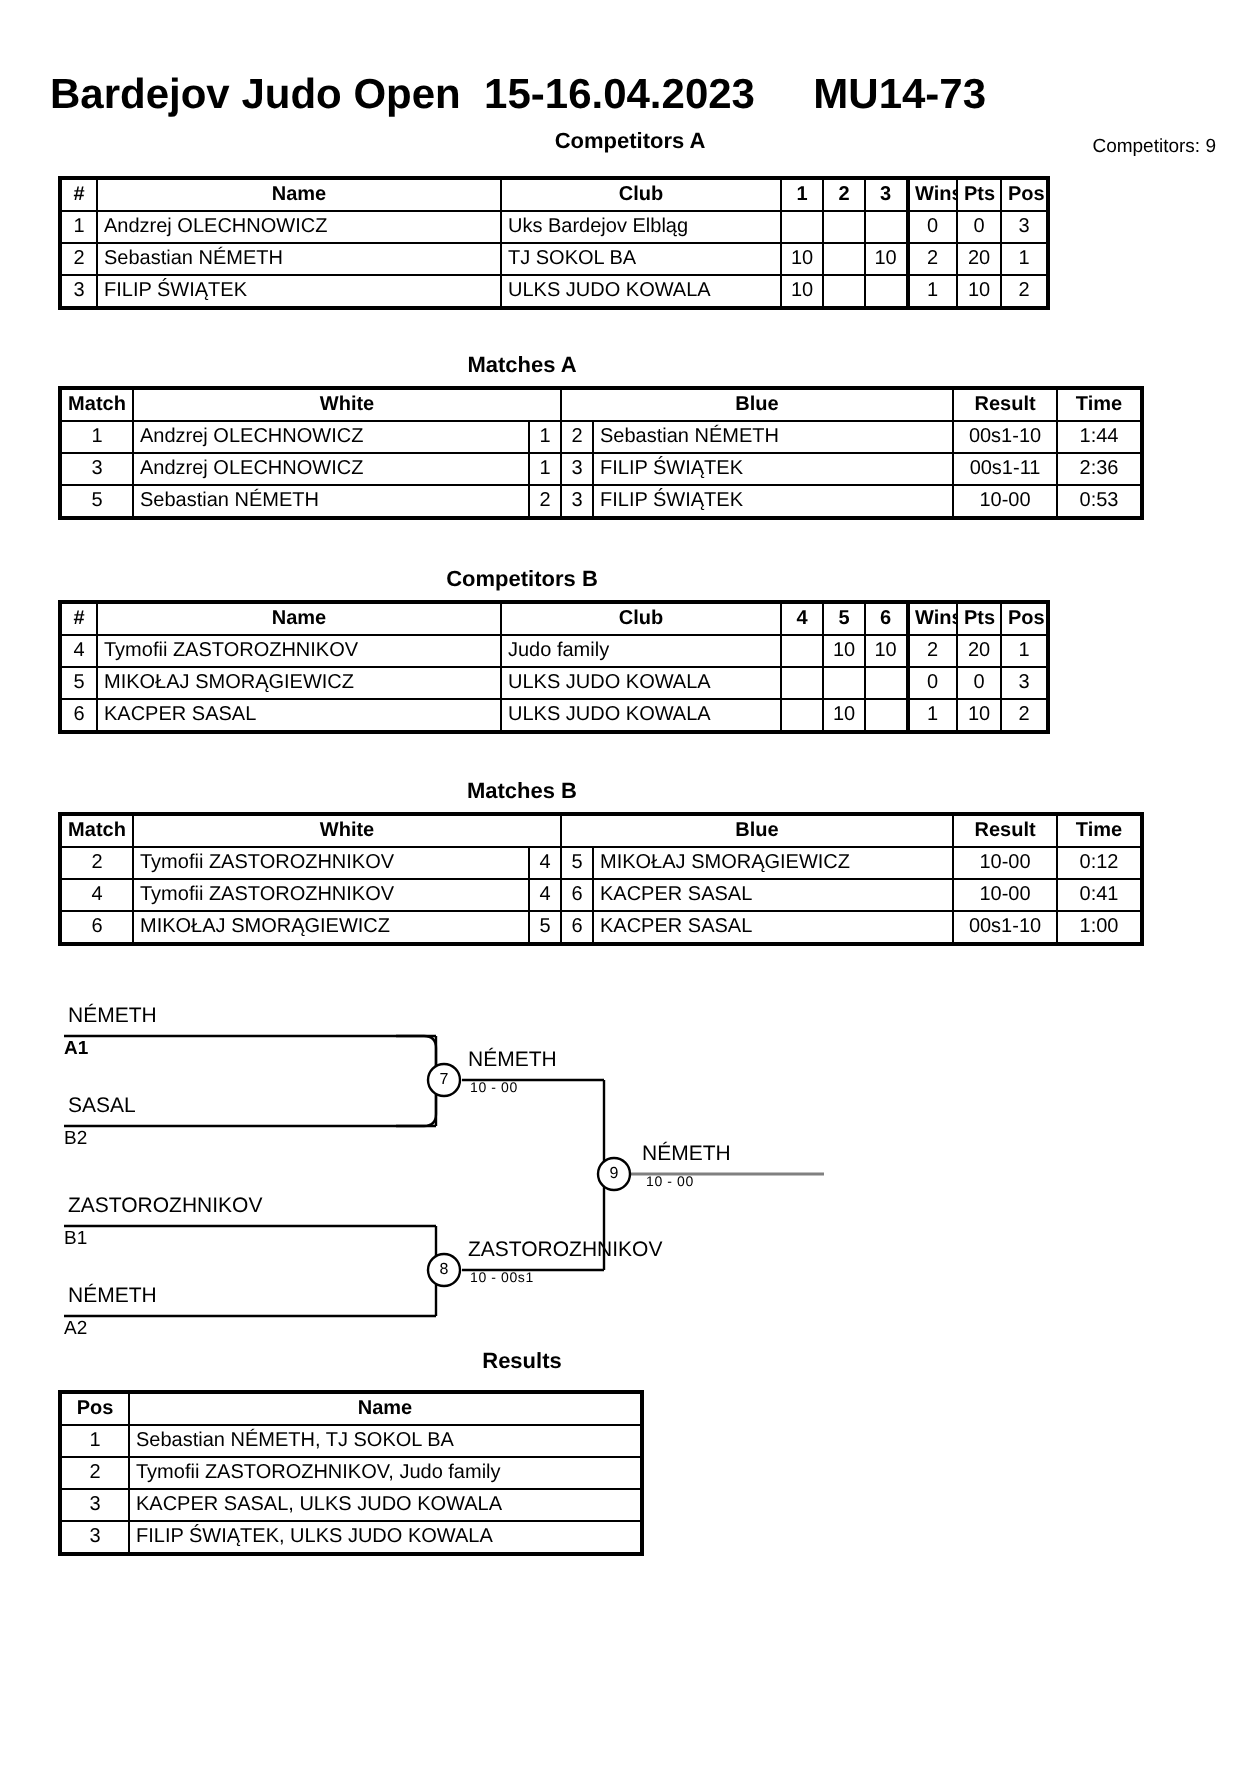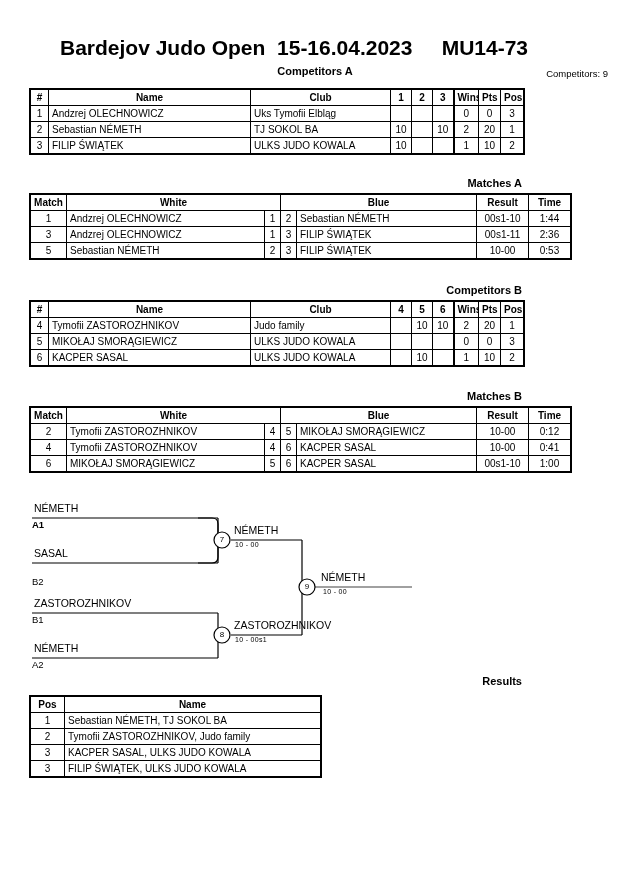--- a/index.html
+++ b/index.html
@@ -13,21 +13,21 @@
     position: relative;
     font-family: "Liberation Sans", sans-serif;
     color: #000000;
     -webkit-font-smoothing: antialiased;
   }
 
   
   .header {
     position: absolute;
     left: 0; top: 36px; width: 588px;
-    text-align: center;
+    padding-left: 25px;
   }
   .header-title {
     font-size: 21px;
     font-weight: bold;
     letter-spacing: 0px;
     white-space: pre;
   }
   .header-sub {
     position: absolute;
     left: 0; top: 65px; width: 630px;
@@ -40,21 +40,21 @@
     right: 22px; top: 68px;
     font-size: 9.5px;
     font-weight: normal;
   }
 
   
   .section-caption {
     position: absolute;
     width: 522px;
     left: 0;
-    text-align: right;
+    text-align: center;
     font-size: 11px;
     font-weight: bold;
   }
 
   
   table.grid {
     position: absolute;
     border-collapse: collapse;
     font-size: 10px;
     background: #ffffff;
@@ -142,21 +142,21 @@
       <th>3</th>
       <th class="thick-left">Wins</th>
       <th>Pts</th>
       <th>Pos</th>
     </tr>
   </thead>
   <tbody>
     <tr>
       <td class="c">1</td>
       <td class="l">Andzrej OLECHNOWICZ</td>
-      <td class="l">Uks Tymofii Elbląg</td>
+      <td class="l">Uks Bardejov Elbląg</td>
       <td class="c"></td>
       <td class="c"></td>
       <td class="c"></td>
       <td class="c thick-left">0</td>
       <td class="c">0</td>
       <td class="c">3</td>
     </tr>
     <tr>
       <td class="c">2</td>
       <td class="l">Sebastian NÉMETH</td>
@@ -377,21 +377,21 @@
 
     <circle cx="222" cy="45" r="8" fill="#fff" stroke="#000" stroke-width="1.2"></circle>
     <circle cx="222" cy="140" r="8" fill="#fff" stroke="#000" stroke-width="1.2"></circle>
     <circle cx="307" cy="92" r="8" fill="#fff" stroke="#000" stroke-width="1.2"></circle>
   </svg>
 
   <div class="bk-name" style="left:34px; top:7px;">NÉMETH</div>
   <div class="bk-seed" style="left:32px; top:24px;font-weight:bold;">A1</div>
 
   <div class="bk-name" style="left:34px; top:52px;">SASAL</div>
-  <div class="bk-seed" style="left:32px; top:69px;margin-top:12px;">B2</div>
+  <div class="bk-seed" style="left:32px; top:69px;">B2</div>
 
   <div class="bk-name" style="left:34px; top:102px;">ZASTOROZHNIKOV</div>
   <div class="bk-seed" style="left:32px; top:119px;">B1</div>
 
   <div class="bk-name" style="left:34px; top:147px;">NÉMETH</div>
   <div class="bk-seed" style="left:32px; top:164px;">A2</div>
 
   <div class="bk-num" style="left:215px; top:38px;">7</div>
   <div class="bk-name" style="left:234px; top:29px;">NÉMETH</div>
   <div class="bk-score" style="left:235px; top:46px;">10 - 00</div>

